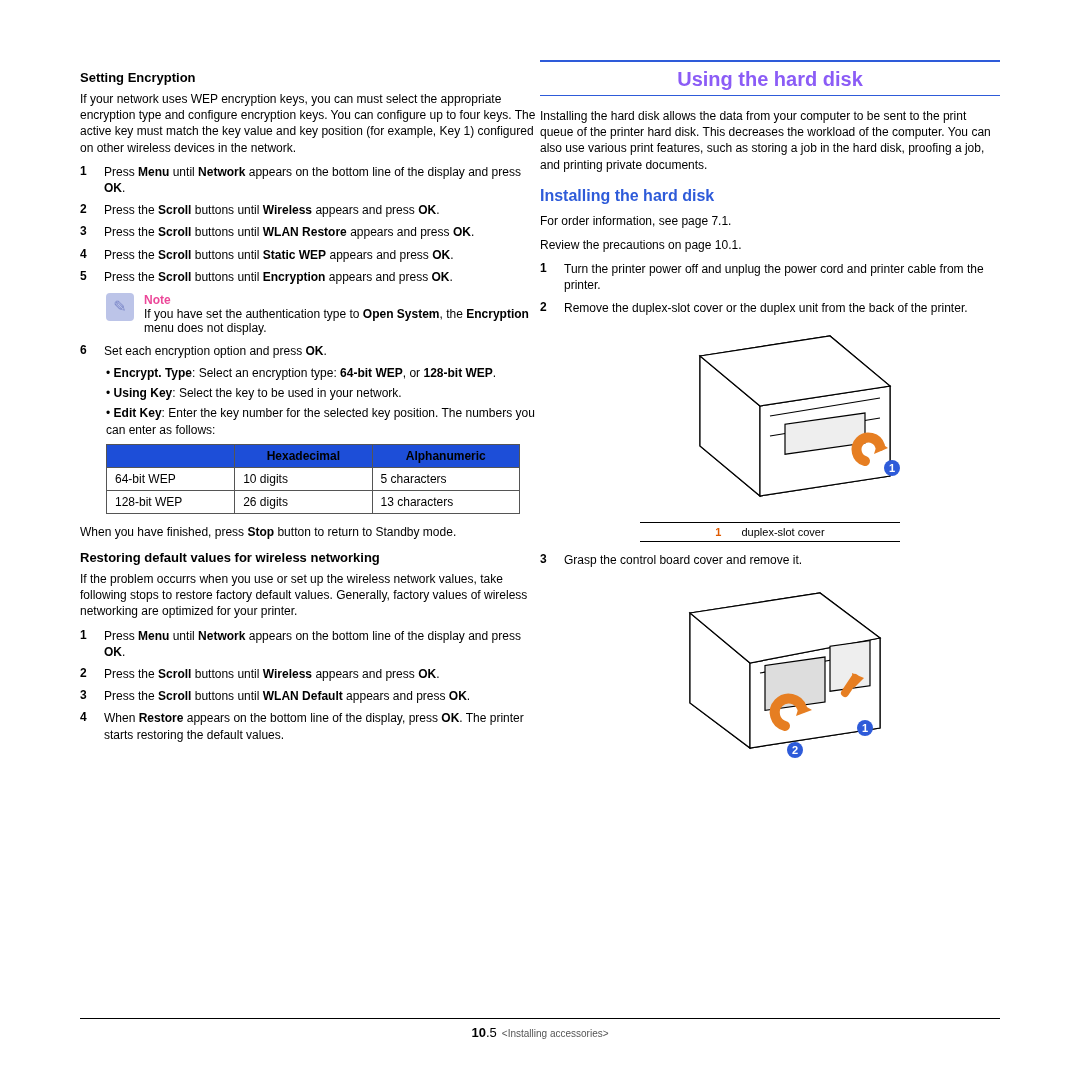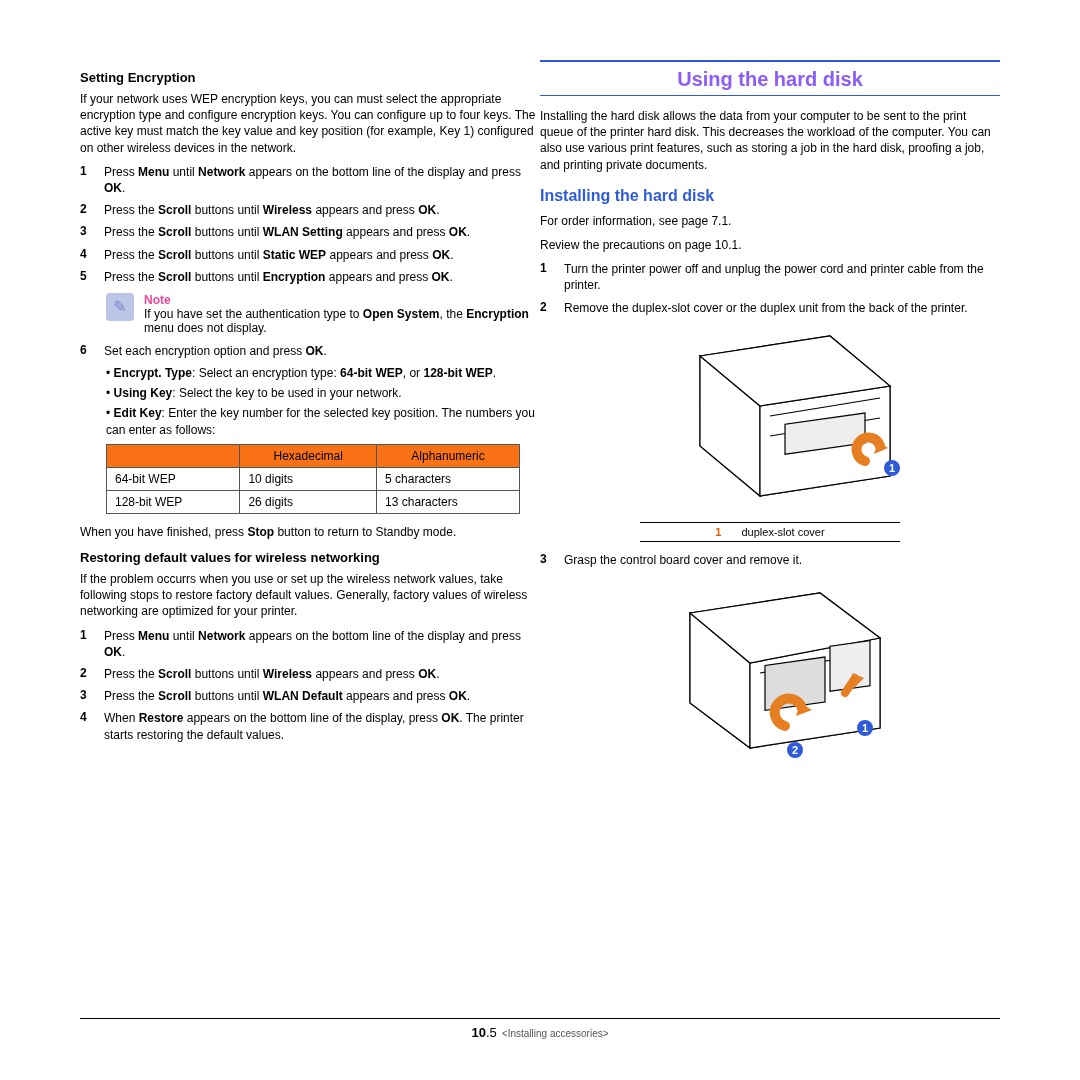--- a/index.html
+++ b/index.html
@@ -17,21 +17,21 @@
 ol.steps > li > .num { font-weight: bold; min-width: 14px; }
 ol.steps > li > .txt { flex: 1; line-height: 1.35; }
 .note-box { display: flex; gap: 10px; margin: 8px 0 8px 26px; }
 .note-icon { width: 28px; height: 28px; background: #bcc4e8; border-radius: 4px; flex-shrink: 0; display:flex; align-items:center; justify-content:center; }
 .note-icon::after { content: "✎"; color: #7a86c8; font-size: 16px; }
 .note-label { color: #ec4899; font-weight: bold; }
 .sub-bullets { margin: 4px 0 6px 0; padding: 0 0 0 26px; }
 .sub-bullets > div { margin: 4px 0; line-height:1.35; }
 table.wep { border-collapse: collapse; width: 90%; margin: 6px 0 10px 26px; }
 table.wep th, table.wep td { border: 1px solid #555; padding: 4px 8px; font-size: 12px; text-align: left; }
-table.wep th { background: #f97316; font-weight: normal; text-align: center; }
+table.wep th { background: #1d4ed8; font-weight: bold; text-align: center; }
 .fig { margin: 10px auto; text-align: center; }
 .fig svg { display: block; margin: 0 auto; }
 .fig-label { display:flex; justify-content:center; border-top:1px solid #000; border-bottom:1px solid #000; width: 260px; margin: 6px auto 10px auto; font-size:11px; padding:3px 0; gap:20px;}
 .fig-label .n { color:#e05a00; font-weight:bold; }
 .footer { border-top: 1px solid #000; padding-top: 6px; text-align: center; font-size: 11px; margin-top: auto; }
 .footer .pg { font-size: 13px; }
 .footer .chap { color:#555; font-size:10px; margin-left:2px; }
 .b { font-weight: bold; }
 </style>
 </head>
@@ -48,21 +48,21 @@
     <li>
             <span class="num">1</span>
             <span class="txt"><span>Press </span><span class="b">Menu</span><span> until </span><span class="b">Network</span><span> appears on the bottom line of the display and press </span><span class="b">OK</span><span>.</span></span>
           </li>
     <li>
             <span class="num">2</span>
             <span class="txt"><span>Press the </span><span class="b">Scroll</span><span> buttons until </span><span class="b">Wireless</span><span> appears and press </span><span class="b">OK</span><span>.</span></span>
           </li>
     <li>
             <span class="num">3</span>
-            <span class="txt"><span>Press the </span><span class="b">Scroll</span><span> buttons until </span><span class="b">WLAN Setting</span><span> appears and press </span><span class="b">OK</span><span>.</span></span>
+            <span class="txt"><span>Press the </span><span class="b">Scroll</span><span> buttons until </span><span class="b">WLAN Restore</span><span> appears and press </span><span class="b">OK</span><span>.</span></span>
           </li>
     <li>
             <span class="num">4</span>
             <span class="txt"><span>Press the </span><span class="b">Scroll</span><span> buttons until </span><span class="b">Static WEP</span><span> appears and press </span><span class="b">OK</span><span>.</span></span>
           </li>
     <li>
             <span class="num">5</span>
             <span class="txt"><span>Press the </span><span class="b">Scroll</span><span> buttons until </span><span class="b">Encryption</span><span> appears and press </span><span class="b">OK</span><span>.</span></span>
           </li>
   </ol>

